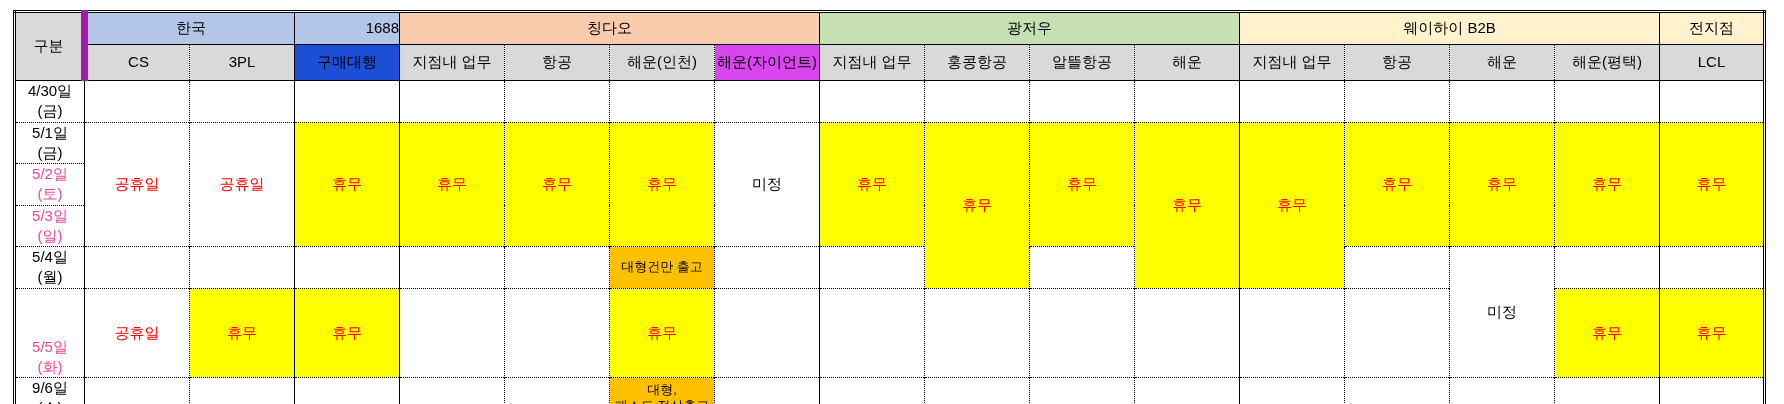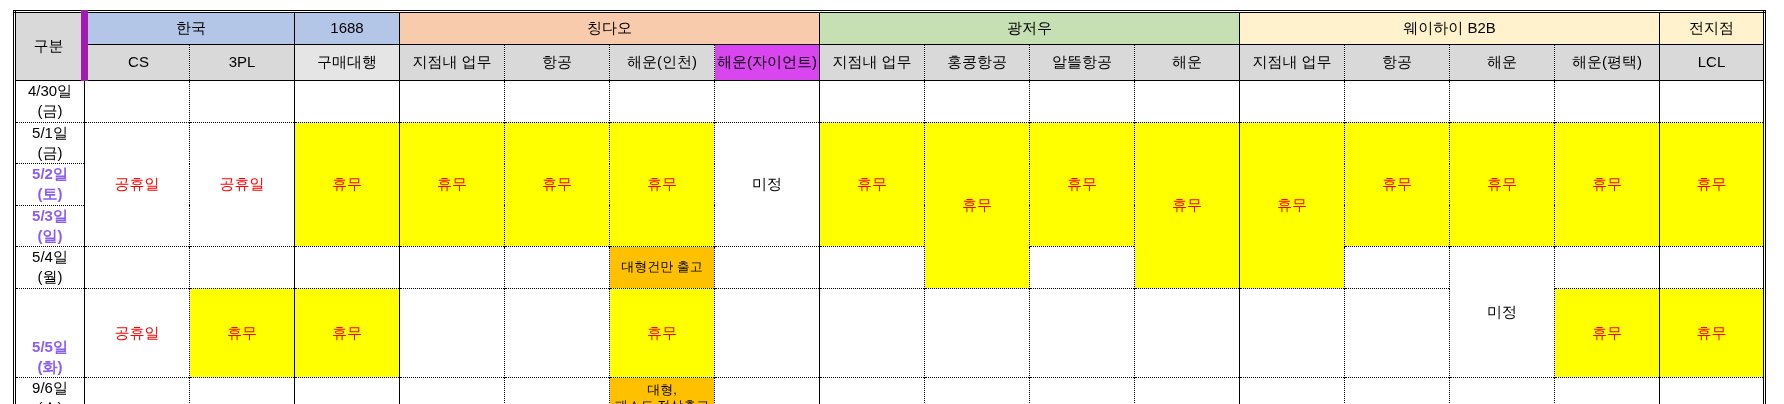--- a/index.html
+++ b/index.html
@@ -16,21 +16,21 @@
   th.group  { border-left:1px solid #000; }
   th.colhead { border-left:1px dotted #000; }
   th.colhead.sl { border-left:1px solid #000; }
   tbody th.date { border-right:1px solid #000; border-top:1px dotted #000; }
   tbody td { border-left:1px dotted #000; border-top:1px dotted #000; }
   tbody td.sl { border-left:1px solid #000; }
   tbody tr { height:38px; }
   tr.h1 { height:33px; }
   tr.h2 { height:36px; }
   td.style-notice { font-size:13px; line-height:1.25; }
-  .redtext { color:#8b5cf6;font-weight:bold; }
+  .redtext { color:#ec4899; }
 </style>
 </head>
 <body>
 
 <div class="table-wrap">
   <table id="schedule">
       <colgroup>
         <col style="width: 70px;">
         <col style="width: 105px;">
         <col style="width: 105px;">
@@ -46,30 +46,30 @@
         <col style="width: 105px;">
         <col style="width: 105px;">
         <col style="width: 105px;">
         <col style="width: 105px;">
         <col style="width: 105px;">
       </colgroup>
       <thead>
         <tr class="h1">
           <th class="corner" rowspan="2" style="background: rgb(217, 217, 217);">구분</th>
           <th class="group" colspan="2" style="background: rgb(180, 198, 231);">한국</th>
-          <th class="group" colspan="1" style="background: rgb(180, 198, 231);">1688</th>
+          <th class="group" colspan="1" style="background: rgb(180, 198, 231); text-align: right;">1688</th>
           <th class="group" colspan="4" style="background: rgb(248, 203, 173);">칭다오</th>
           <th class="group" colspan="4" style="background: rgb(198, 224, 180);">광저우</th>
           <th class="group" colspan="4" style="background: rgb(255, 242, 204);">웨이하이 B2B</th>
           <th class="group" colspan="1" style="background: rgb(255, 242, 204);">전지점</th>
         </tr>
         <tr class="h2">
           <th class="colhead sl" style="background: rgb(217, 217, 217);">CS</th>
           <th class="colhead" style="background: rgb(217, 217, 217);">3PL</th>
-          <th class="colhead sl" style="background: #e5e5e5;">구매대행</th>
+          <th class="colhead sl" style="background: #1d4ed8;">구매대행</th>
           <th class="colhead sl" style="background: rgb(217, 217, 217);">지점내 업무</th>
           <th class="colhead" style="background: rgb(217, 217, 217);">항공</th>
           <th class="colhead" style="background: rgb(217, 217, 217);">해운(인천)</th>
           <th class="colhead" style="background: #d946ef;">해운(자이언트)</th>
           <th class="colhead sl" style="background: rgb(217, 217, 217);">지점내 업무</th>
           <th class="colhead" style="background: rgb(217, 217, 217);">홍콩항공</th>
           <th class="colhead" style="background: rgb(217, 217, 217);">알뜰항공</th>
           <th class="colhead" style="background: rgb(217, 217, 217);">해운</th>
           <th class="colhead sl" style="background: rgb(217, 217, 217);">지점내 업무</th>
           <th class="colhead" style="background: rgb(217, 217, 217);">항공</th>

